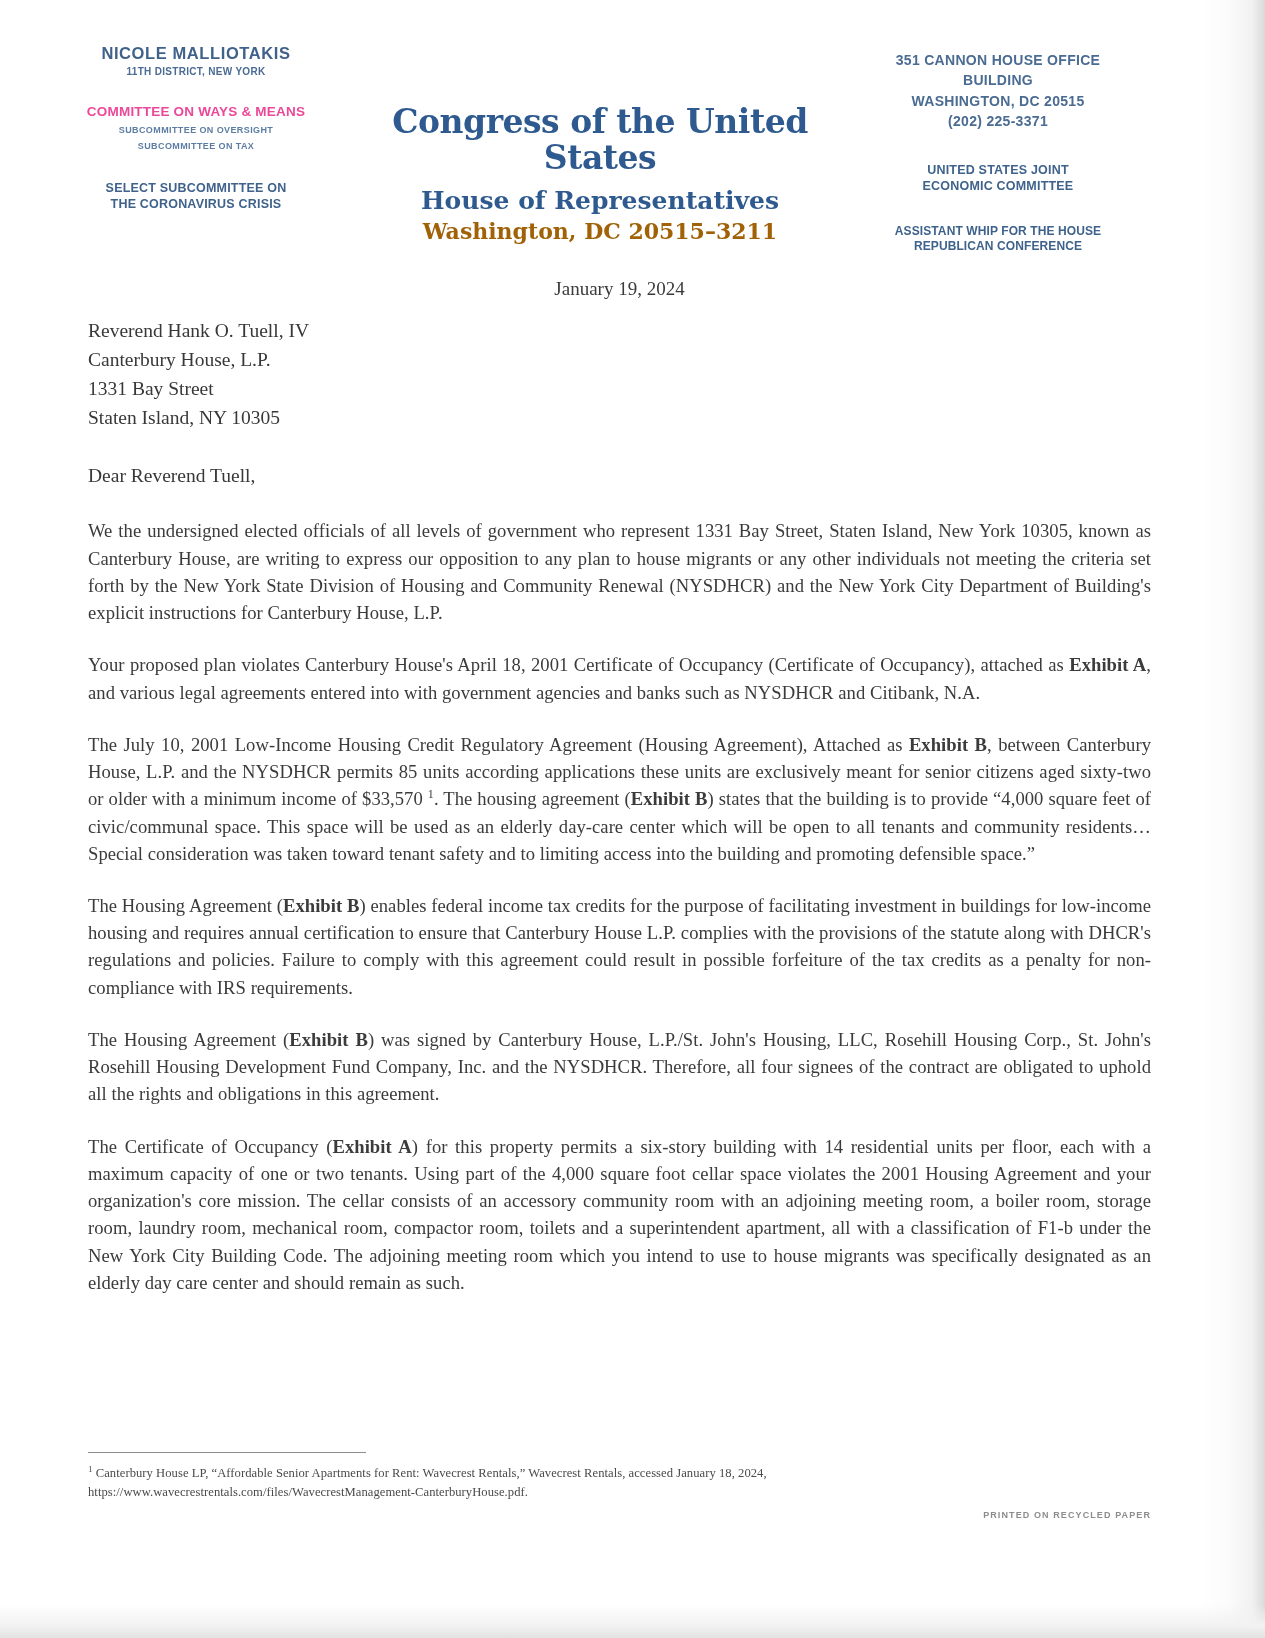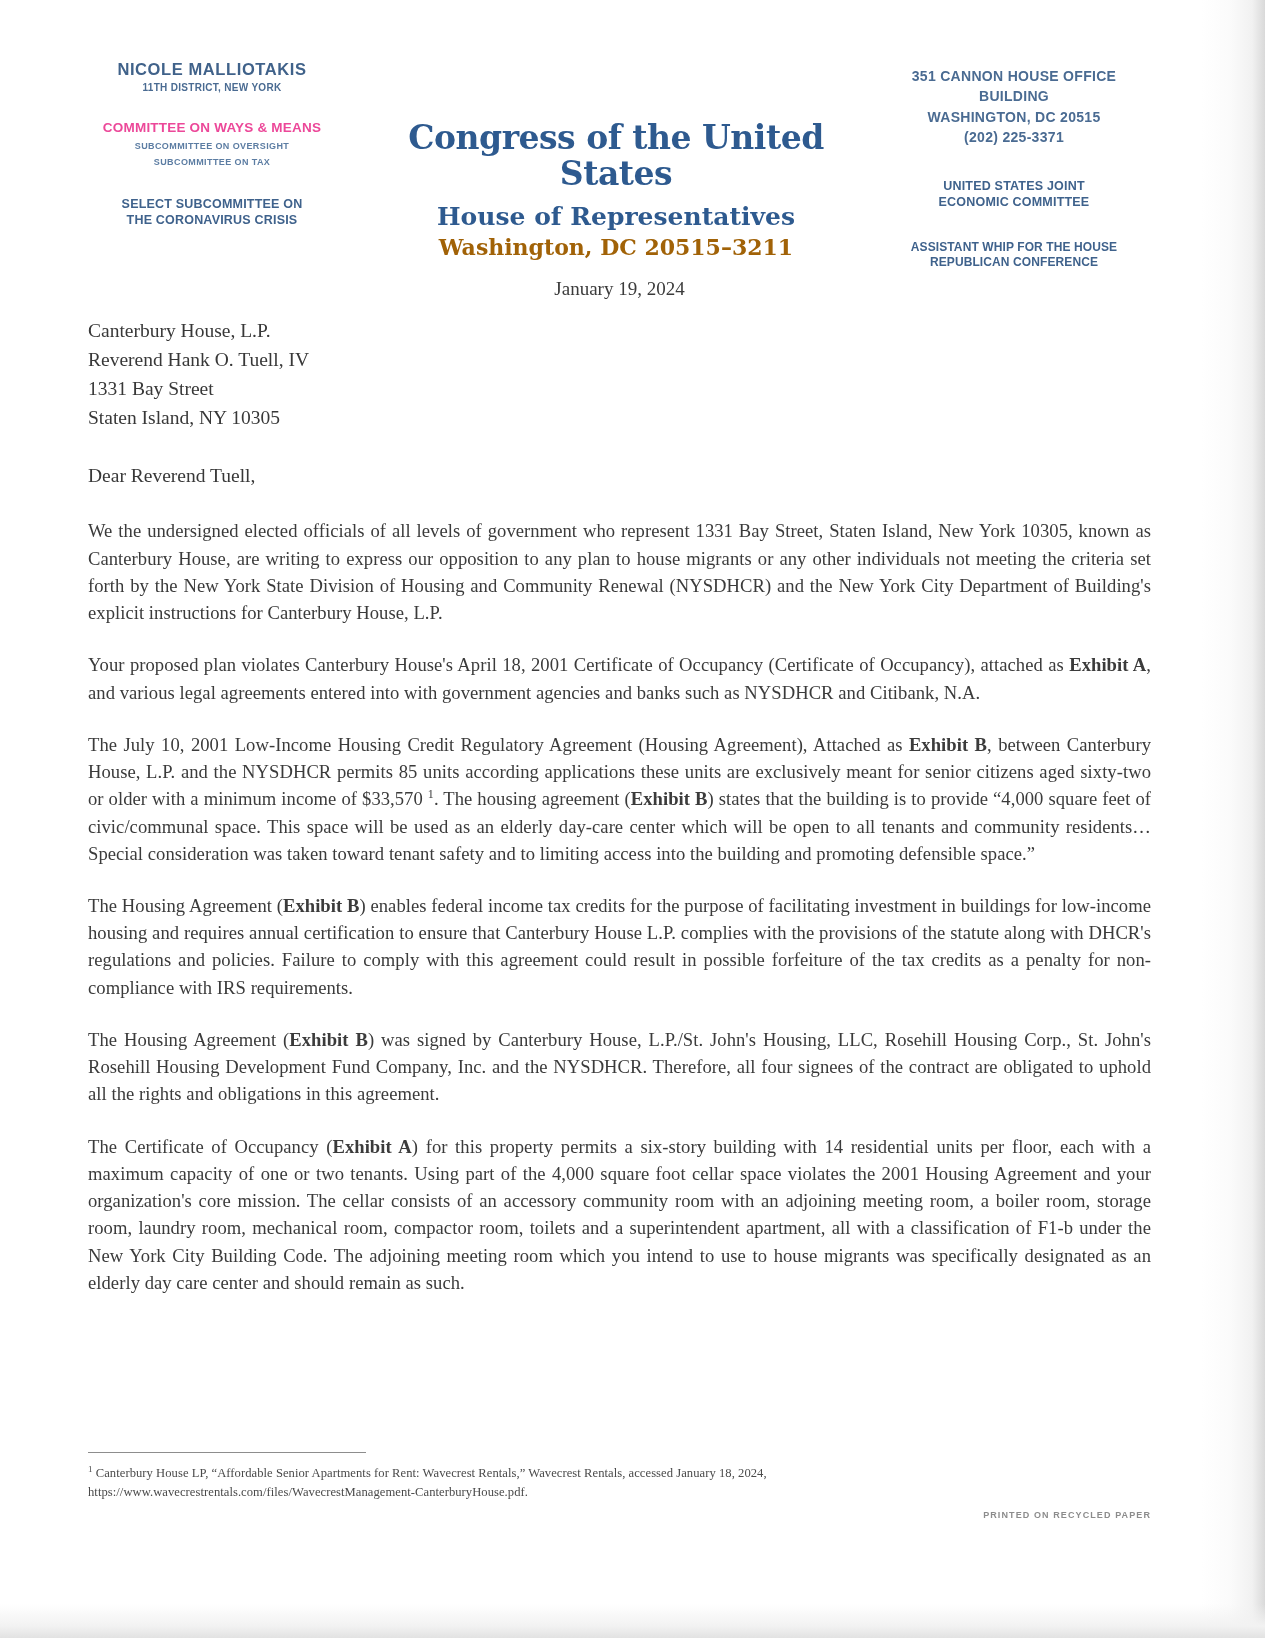--- a/index.html
+++ b/index.html
@@ -37,21 +37,21 @@
     height: 34px;
     background: linear-gradient(to bottom, rgba(255,255,255,0) 0%, #f2f2f2 65%, #e2e2e2 100%);
     pointer-events: none;
   }
   .sheet {
     position: absolute;
     left: 0;
     top: 0;
     width: 1201px;
     height: 1600px;
-    padding: 16px;
+    padding: 0;
   }
 
   
   .letterhead {
     position: relative;
     height: 248px;
   }
   .lh-left {
     position: absolute;
     left: 46px;
@@ -279,22 +279,22 @@
           <div>REPUBLICAN CONFERENCE</div>
         </div>
       </div>
     </div>
 
     <div class="body-area">
 
       <div class="date-line">January 19, 2024</div>
 
       <div class="addressee">
+        <div>Reverend Hank O. Tuell, IV</div>
         <div>Canterbury House, L.P.</div>
-        <div>Reverend Hank O. Tuell, IV</div>
         <div>1331 Bay Street</div>
         <div>Staten Island, NY 10305</div>
       </div>
 
       <div class="salutation">Dear Reverend Tuell,</div>
 
       <p class="para">We the undersigned elected officials of all levels of government who represent 1331 Bay Street, Staten Island, New York 10305, known as Canterbury House, are writing to express our opposition to any plan to house migrants or any other individuals not meeting the criteria set forth by the New York State Division of Housing and Community Renewal (NYSDHCR) and the New York City Department of Building's explicit instructions for Canterbury House, L.P.</p>
       <p class="para">Your proposed plan violates Canterbury House's April 18, 2001 Certificate of Occupancy (Certificate of Occupancy), attached as <b>Exhibit A</b>, and various legal agreements entered into with government agencies and banks such as NYSDHCR and Citibank, N.A.</p>
       <p class="para">The July 10, 2001 Low-Income Housing Credit Regulatory Agreement (Housing Agreement), Attached as <b>Exhibit B</b>, between Canterbury House, L.P. and the NYSDHCR permits 85 units according applications these units are exclusively meant for senior citizens aged sixty-two or older with a minimum income of $33,570 <sup class="fn">1</sup>. The housing agreement (<b>Exhibit B</b>) states that the building is to provide “4,000 square feet of civic/communal space. This space will be used as an elderly day-care center which will be open to all tenants and community residents…Special consideration was taken toward tenant safety and to limiting access into the building and promoting defensible space.”</p>
       <p class="para">The Housing Agreement (<b>Exhibit B</b>) enables federal income tax credits for the purpose of facilitating investment in buildings for low-income housing and requires annual certification to ensure that Canterbury House L.P. complies with the provisions of the statute along with DHCR's regulations and policies. Failure to comply with this agreement could result in possible forfeiture of the tax credits as a penalty for non-compliance with IRS requirements.</p>

